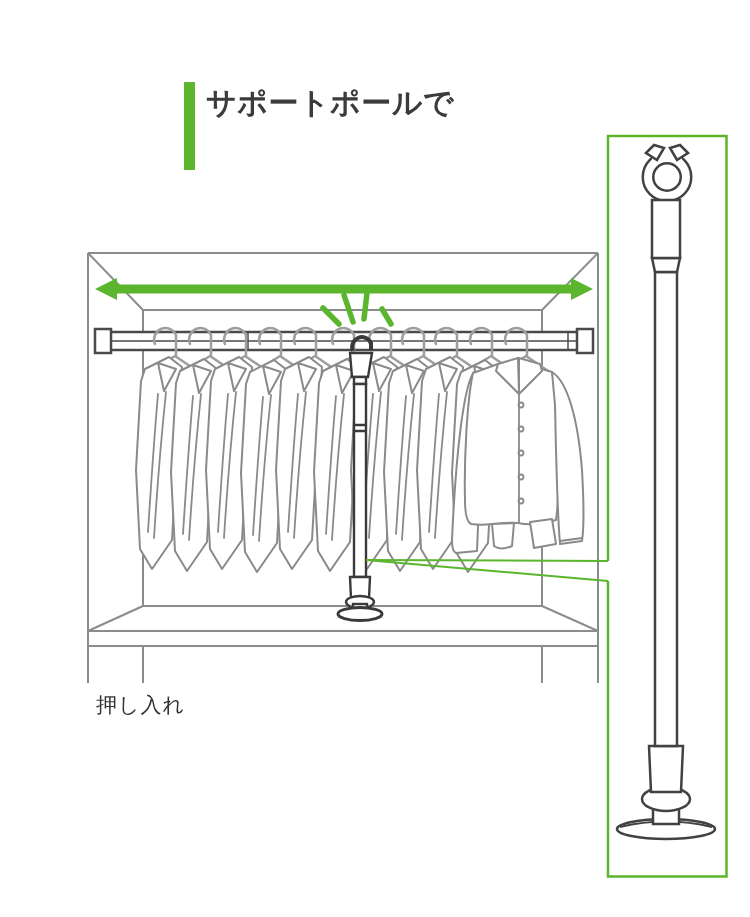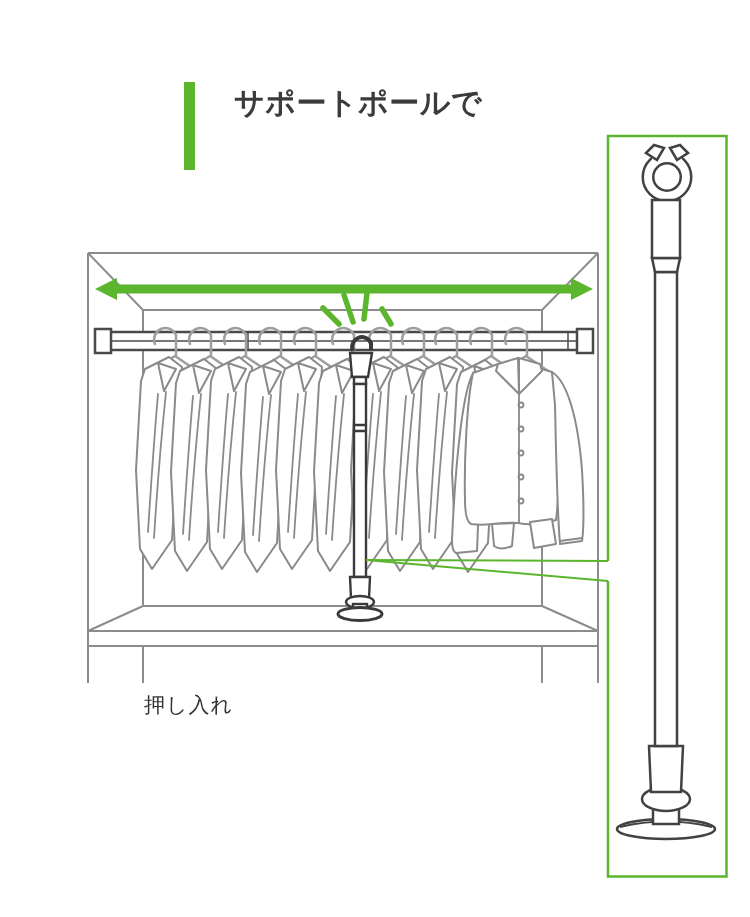--- a/index.html
+++ b/index.html
@@ -16,25 +16,25 @@
     width:750px;height:917px;position:relative;background:#ffffff;overflow:hidden;
     font-family:"Liberation Sans","DejaVu Sans",sans-serif;
   }
   .accent-bar{
     position:absolute;left:184px;top:82px;width:11px;height:88px;
     background:var(--accent-green);
   }
   .heading{
     position:absolute;left:206px;top:84px;
     font-size:30px;font-weight:bold;line-height:38px;
-    color:var(--text-dark);letter-spacing:0.5px;white-space:nowrap;margin-left:28px;
+    color:var(--text-dark);letter-spacing:0.5px;white-space:nowrap;
   }
   .closet-label{
     position:absolute;left:96px;top:691px;
-    font-size:21px;color:#333333;letter-spacing:1px;white-space:nowrap;margin-left:48px;
+    font-size:21px;color:#333333;letter-spacing:1px;white-space:nowrap;
   }
   svg{position:absolute;left:0;top:0;}
   .frame{stroke:var(--line-gray);stroke-width:2;fill:none;}
   .shelfline{stroke:var(--line-gray);stroke-width:2;fill:none;}
   .green-fill{fill:var(--accent-green);stroke:none;}
   .green-line{stroke:var(--accent-green);stroke-width:2;fill:none;}
   .green-box{stroke:var(--accent-green);stroke-width:2.5;fill:none;}
   .spark{stroke:var(--accent-green);stroke-width:5.5;stroke-linecap:round;fill:none;}
   .rod{stroke:var(--rod-dark);stroke-width:2.5;fill:#ffffff;}
   .rodline{stroke:var(--rod-dark);stroke-width:1.5;fill:none;}

